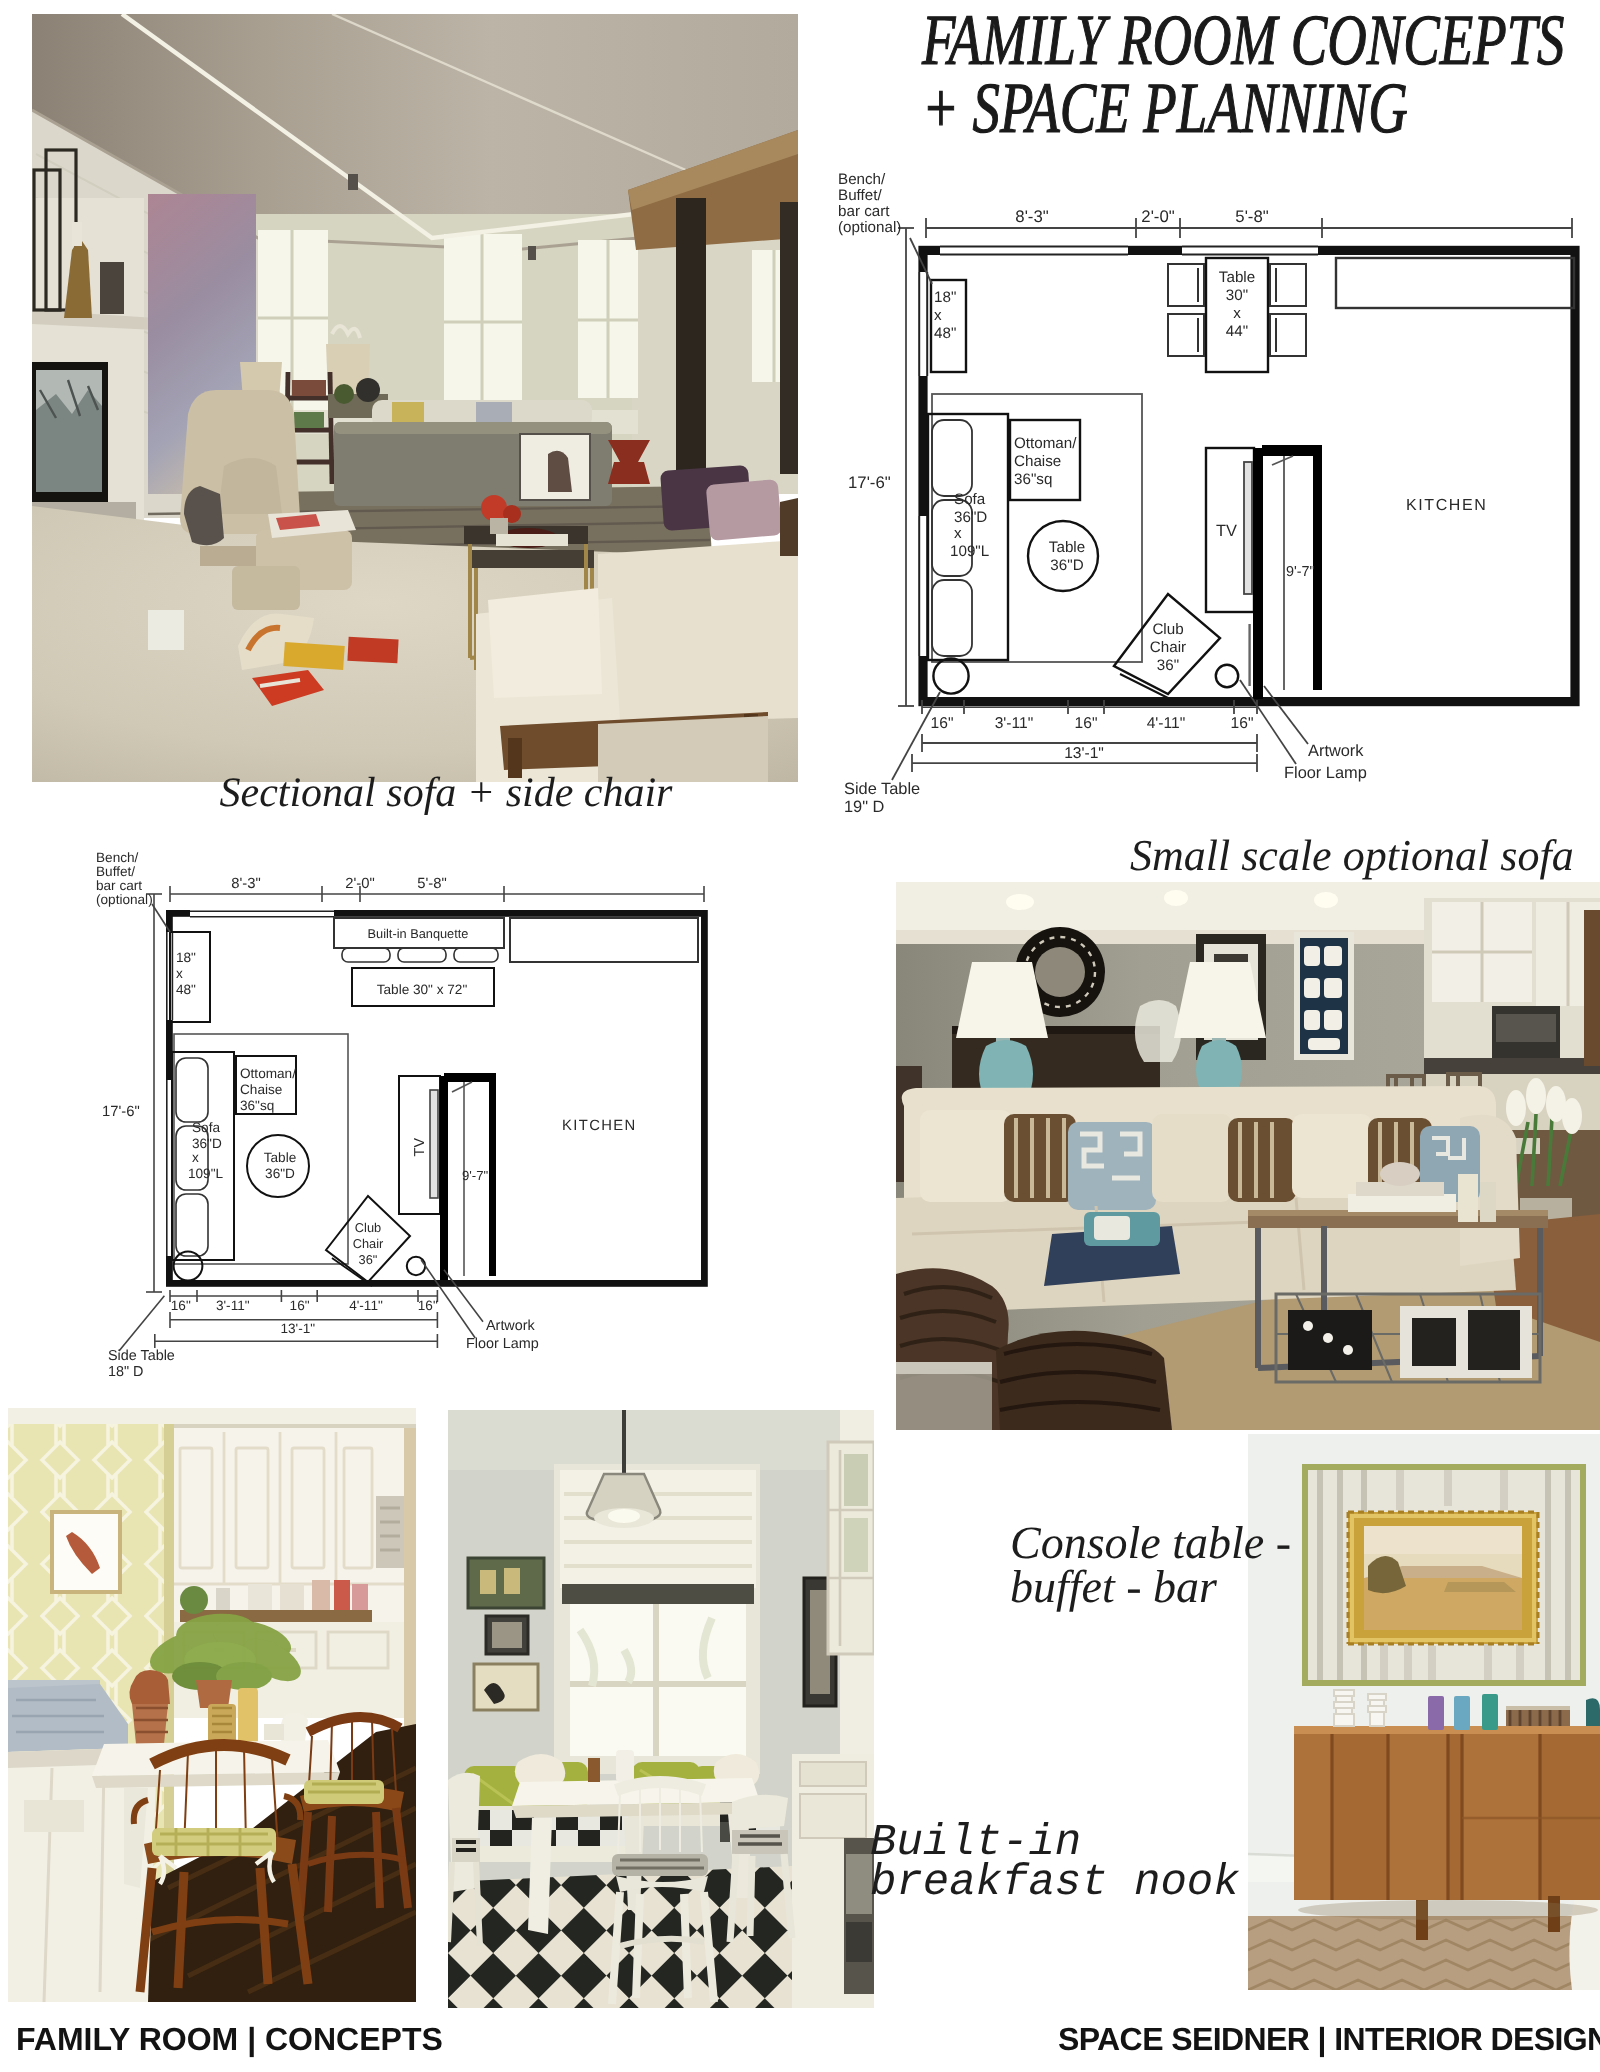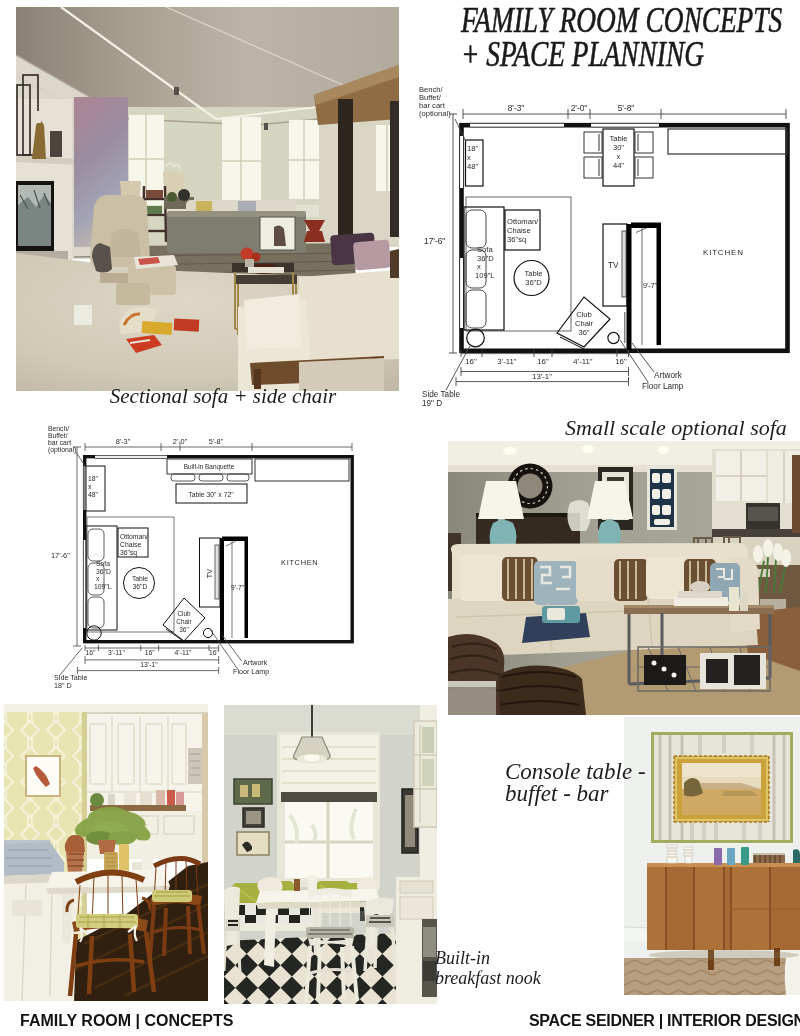--- a/index.html
+++ b/index.html
@@ -934,16 +934,16 @@
 <rect x="103" y="131" width="8" height="17" rx="1" fill="#6aa8c2"></rect>
 <rect x="117" y="130" width="8" height="18" rx="1" fill="#3a9a8a"></rect>
 <path d="M129,137 h32 v9 h-32 z" fill="#8a6a4a"></path>
 <path d="M131,137 v9 M136,137 v9 M141,137 v9 M146,137 v9 M151,137 v9 M156,137 v9" stroke="#5f4530" stroke-width="1.4"></path>
 <path d="M129,137 h32" stroke="#c9bfa8" stroke-width="2"></path>
 <path d="M169,133 q7,-3 7,5 l0,8 h-7 z" fill="#2c6a6a"></path>
 </svg>
 </div>
 
 <div class="abs script" style="left:505px;top:761px;font-size:23px;line-height:22px;white-space:nowrap;">Console table -<br>buffet - bar</div>
-<div class="abs script" style="left:435px;top:948px;font-size:18px;line-height:20px;white-space:nowrap;">Built-in<br>breakfast nook</div>
-
-<div class="abs foot" style="left:20px;top:1012px;text-align:right;">FAMILY ROOM | CONCEPTS</div>
+<div class="abs script" style="left:435px;top:912px;font-size:22px;line-height:20px;white-space:nowrap;font-family:Liberation Mono, monospace;">Built-in<br>breakfast nook</div>
+
+<div class="abs foot" style="left:8px;top:1012px;text-align:right;">FAMILY ROOM | CONCEPTS</div>
 <div class="abs foot" style="left:529px;top:1012px;letter-spacing:-0.3px;">SPACE SEIDNER | INTERIOR DESIGN</div>
 
 </body></html>

